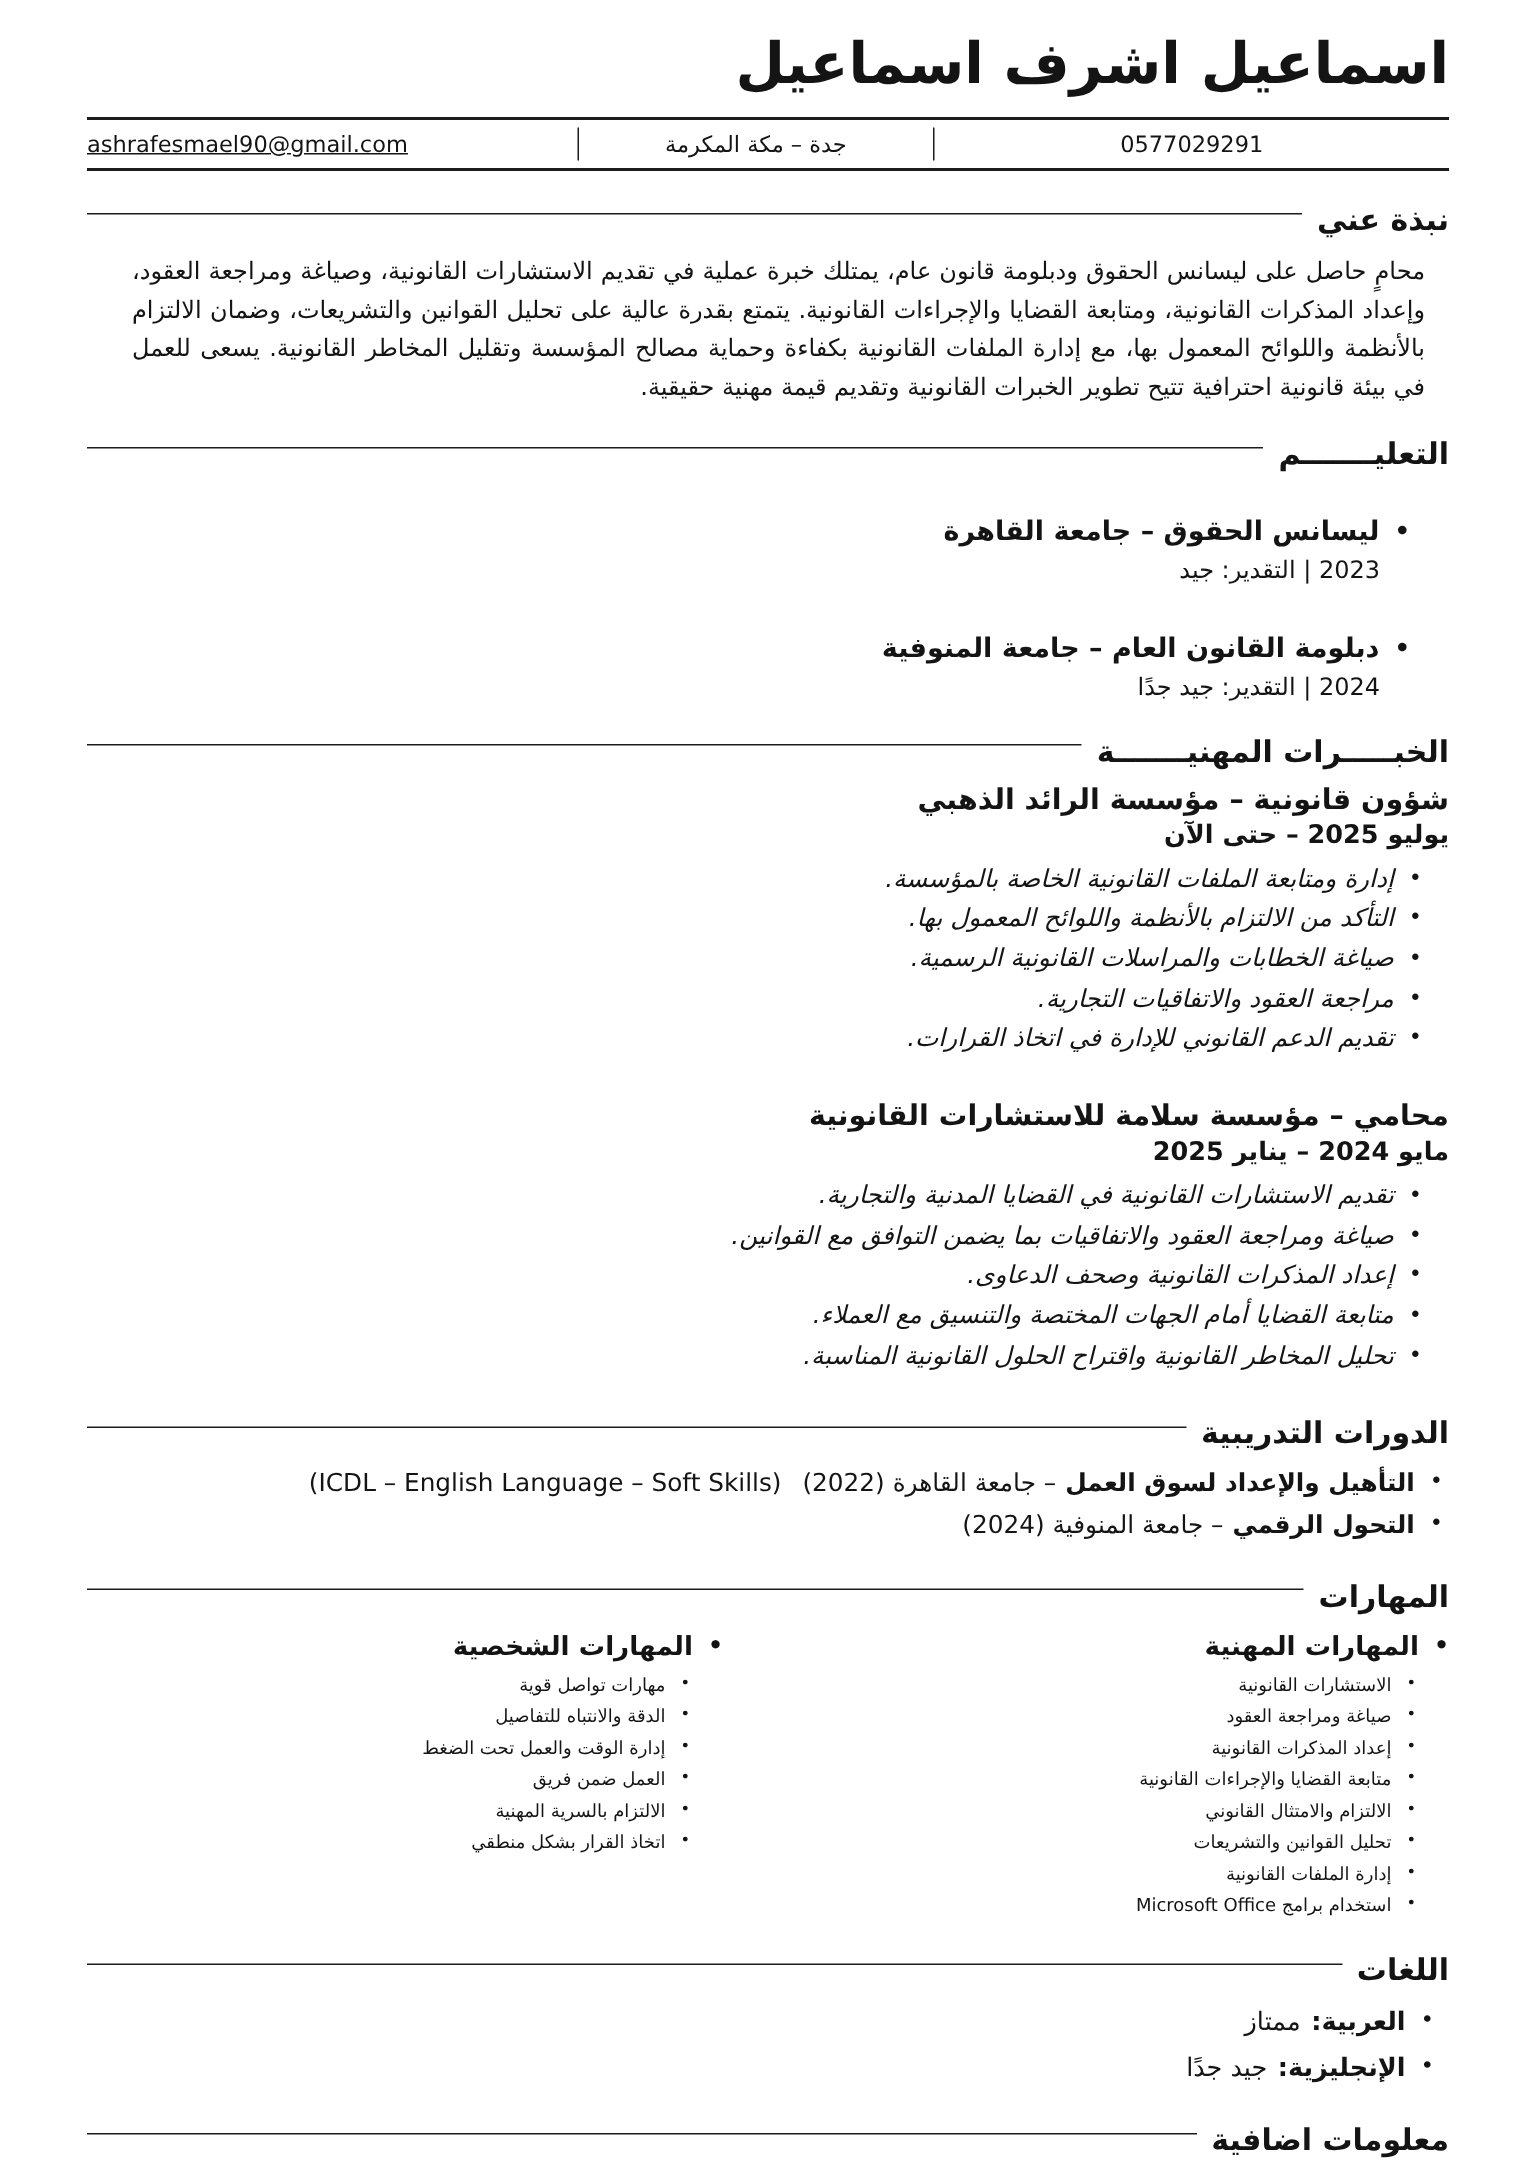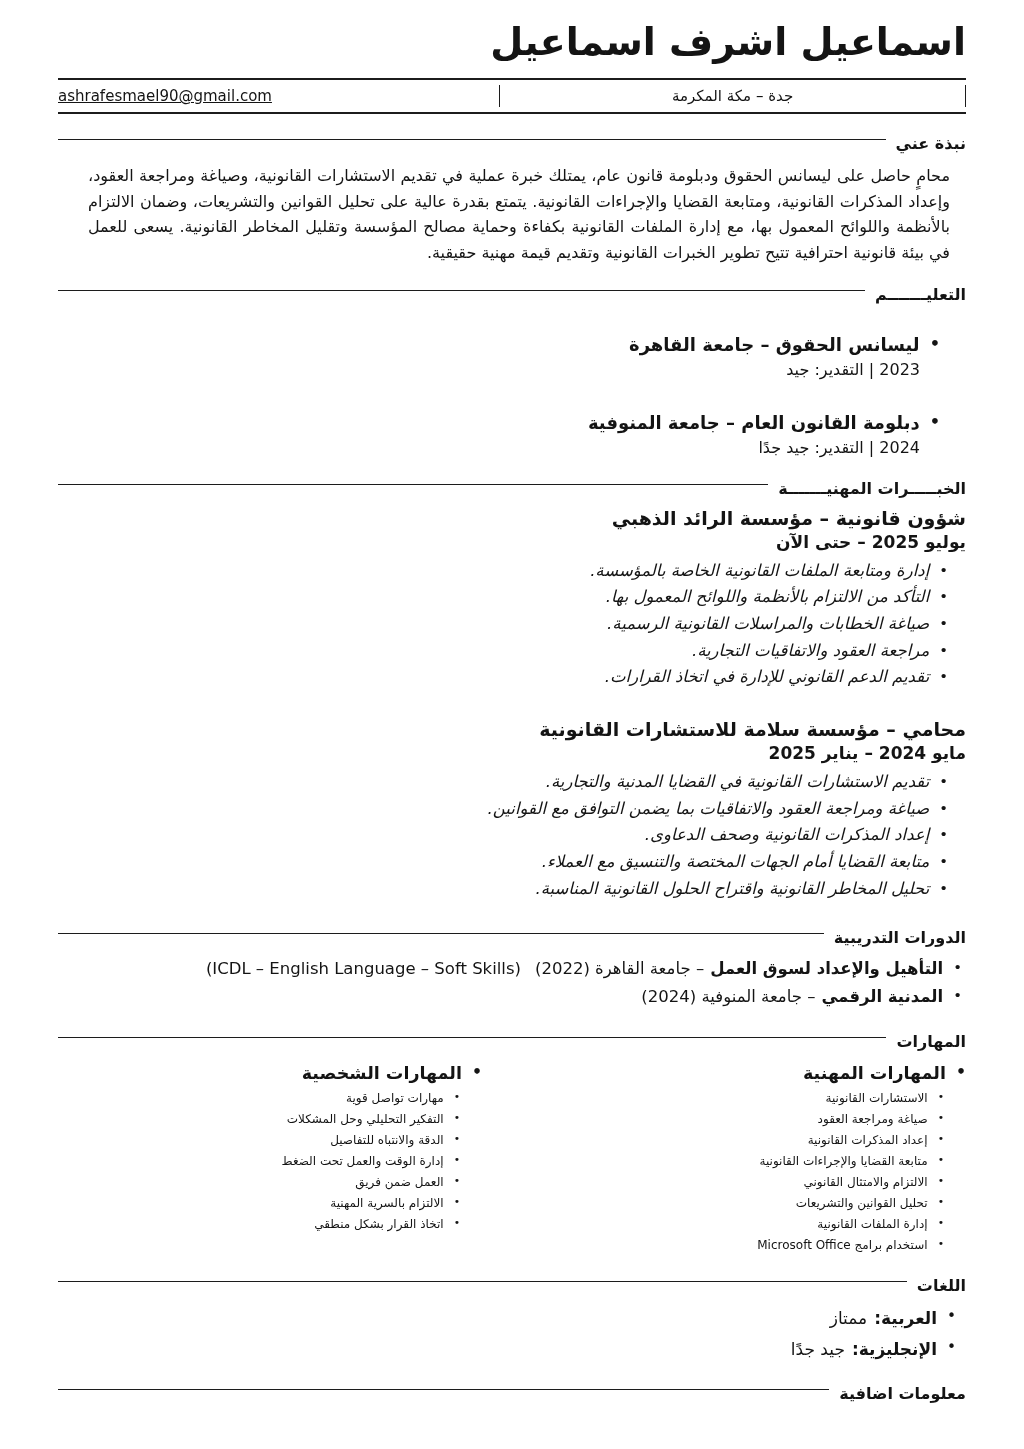--- a/index.html
+++ b/index.html
@@ -43,21 +43,21 @@
 
   
   .sec-head {
     display: flex;
     direction: rtl;
     align-items: center;
     gap: 10px;
     margin-top: 20px;
     margin-bottom: 8px;
   }
-  .sec-head h2 { font-size: 16px; font-weight: 700; white-space: nowrap; }
+  .sec-head h2 { font-size: 20px; font-weight: 700; white-space: nowrap; }
   .sec-rule { flex: 1; border-top: 1.5px solid #1c1c1c; position: relative; top: -4px; }
 
   
   .about-text {
     font-size: 16px;
     line-height: 1.6;
     text-align: justify;
     padding: 2px 16px 0 30px;
   }
 
@@ -111,20 +111,21 @@
 
   <h1 class="title">اسماعيل اشرف اسماعيل</h1>
 
   <div class="contact-bar">
     <div class="contact-cell cc-email">
       <a href="#">ashrafesmael90@gmail.com</a>
     </div>
     <div class="vdiv"></div>
     <div class="contact-cell cc-loc">جدة – مكة المكرمة</div>
     <div class="vdiv"></div>
+    <div class="contact-cell cc-phone">0577029291</div>
   </div>
 
   <section>
     <div class="sec-head">
       <h2>نبذة عني</h2>
       <div class="sec-rule"></div>
     </div>
     <p class="about-text">محامٍ حاصل على ليسانس الحقوق ودبلومة قانون عام، يمتلك خبرة عملية في تقديم الاستشارات القانونية، وصياغة ومراجعة العقود، وإعداد المذكرات القانونية، ومتابعة القضايا والإجراءات القانونية. يتمتع بقدرة عالية على تحليل القوانين والتشريعات، وضمان الالتزام بالأنظمة واللوائح المعمول بها، مع إدارة الملفات القانونية بكفاءة وحماية مصالح المؤسسة وتقليل المخاطر القانونية. يسعى للعمل في بيئة قانونية احترافية تتيح تطوير الخبرات القانونية وتقديم قيمة مهنية حقيقية.</p>
   </section>
 
@@ -205,21 +206,21 @@
       <h2>الدورات التدريبية</h2>
       <div class="sec-rule"></div>
     </div>
     <ul class="course-list">
       <li class="bul">
         <span class="course-name">التأهيل والإعداد لسوق العمل</span>
         <span>– جامعة القاهرة (2022)</span>
         <span class="course-extra">(ICDL – English Language – Soft Skills)</span>
       </li>
       <li class="bul">
-        <span class="course-name">المدنية الرقمي</span>
+        <span class="course-name">التحول الرقمي</span>
         <span>– جامعة المنوفية (2024)</span>
       </li>
     </ul>
   </section>
 
   <section>
     <div class="sec-head">
       <h2>المهارات</h2>
       <div class="sec-rule"></div>
     </div>
@@ -259,23 +260,20 @@
 
       <div class="skills-col">
         <div class="bul bold skills-header">
             <span>المهارات الشخصية</span>
           </div>
         <ul>
           <li class="bul">
               <span>مهارات تواصل قوية</span>
             </li>
           <li class="bul">
-              <span>التفكير التحليلي وحل المشكلات</span>
-            </li>
-          <li class="bul">
               <span>الدقة والانتباه للتفاصيل</span>
             </li>
           <li class="bul">
               <span>إدارة الوقت والعمل تحت الضغط</span>
             </li>
           <li class="bul">
               <span>العمل ضمن فريق</span>
             </li>
           <li class="bul">
               <span>الالتزام بالسرية المهنية</span>

